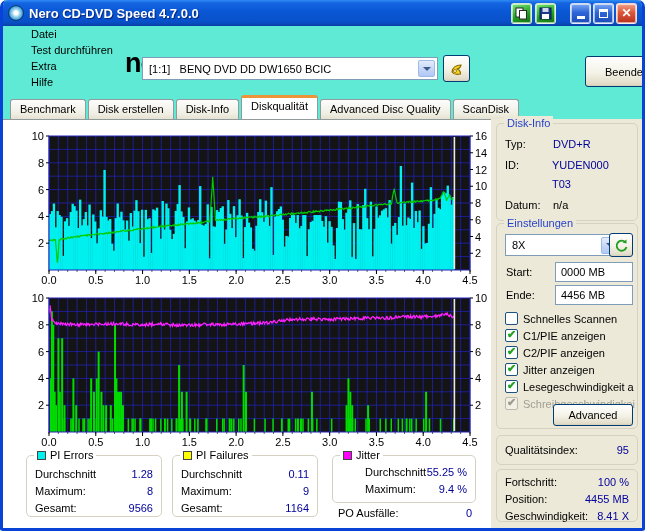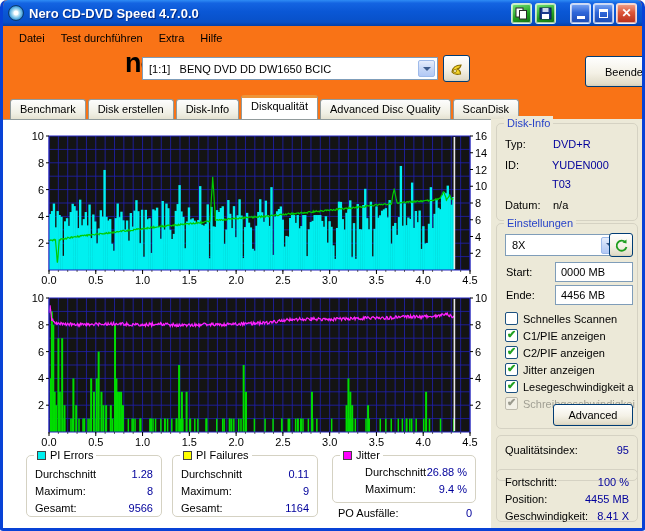--- a/index.html
+++ b/index.html
@@ -1,39 +1,39 @@
 <!DOCTYPE html>
 <html><head>
 <meta charset="utf-8">
 <style>
   html,body{margin:0;padding:0;background:#fff;}
   body{width:645px;height:531px;font-family:"Liberation Sans",sans-serif;font-size:11px;color:#000;}
   *{box-sizing:border-box;}
   .abs{position:absolute;}
   .window{position:relative;width:645px;height:531px;border:3px solid #0842D6;border-top:0;
-          border-radius:7px 7px 3px 3px;background:#f97316;overflow:hidden;}
+          border-radius:7px 7px 3px 3px;background:#5eead4;overflow:hidden;}
   
   .titlebar{position:absolute;left:0;top:0;right:0;height:26px;display:flex;align-items:center;
     padding:0 5px;border-radius:5px 5px 0 0;
     background:linear-gradient(180deg,#2F8CF5 0%,#1464E2 12%,#0A57D5 45%,#0850C8 85%,#063FA5 100%);}
   .tb-title{color:#fff;font-weight:bold;font-size:13px;text-shadow:1px 1px 1px #00257E;margin-left:5px;flex:1;
             white-space:nowrap;overflow:hidden;}
   .app-ico{width:16px;height:16px;border-radius:50%;
     background:radial-gradient(circle at 50% 50%,#ffffff 0 2px,#bfe6f5 3px,#57aee0 6px,#1b5a9e 8px);
     border:1px solid #0b3c70;}
   .tb-btn{width:21px;height:21px;margin-left:2px;border-radius:3px;display:flex;align-items:center;justify-content:center;
           box-shadow:inset 0 0 0 1px rgba(255,255,255,.6);border:1px solid rgba(255,255,255,.8);}
   .tb-btn.green{background:linear-gradient(160deg,#7CE87C,#1F9E1F 60%,#137013);margin-left:3px;}
   .tb-btn.minmax{background:linear-gradient(180deg,#7DA8F4,#2E66D8 45%,#1C4BB4);}
   .tb-btn.min{margin-left:14px;}
   .tb-btn.close{background:linear-gradient(180deg,#F0A38C,#DD5639 45%,#B8301C);color:#fff;font-weight:bold;font-size:12px;}
   .glyph-min{width:8px;height:3px;background:#fff;margin-top:9px;}
   .glyph-max{width:9px;height:9px;border:1px solid #fff;border-top:3px solid #fff;}
   
-  .menubar{position:absolute;left:0;top:26px;right:0;height:20px;display:flex;align-items:flex-end;padding-left:8px;}
+  .menubar{position:absolute;left:0;top:26px;right:0;height:20px;display:flex;align-items:flex-start;padding-left:20px;flex-direction:column;}
   .menu-item{padding:2px 8px;}
   
   .logo{position:absolute;left:30px;top:50px;width:210px;line-height:1;}
   .logo-nero{font-weight:bold;font-size:27px;letter-spacing:-1px;margin-left:92px;}
   .logo-sub{font-style:italic;font-weight:bold;font-size:14.5px;letter-spacing:.5px;margin-top:1px;}
   .combo{position:absolute;left:139px;top:57px;width:296px;height:23px;border:1px solid #7F9DB9;background:#fff;
          display:flex;align-items:center;padding:0 2px 0 6px;}
   .combo-val{white-space:pre;flex:1;overflow:hidden;}
   .combo-arrow{width:17px;height:17px;background:linear-gradient(180deg,#E6EDFC,#C7D8F7 50%,#B2C8F5);
                border:1px solid #9EBAEA;border-radius:2px;display:flex;align-items:center;justify-content:center;}
@@ -835,21 +835,21 @@
       </div>
   </div>
   <div class="gbox stat abs" style="left:329px;top:455px;width:144px;height:48px;background:#fff;padding-left:24px;">
     <div class="gtitle">
         <span class="swatch" style="background: rgb(255, 0, 255);"></span>
         <span>Jitter</span>
       </div>
     <div class="rows-pad" style="padding-top:8px;">
         <div class="srow">
           <span class="lab">Durchschnitt</span>
-          <span class="val">26.88 %</span>
+          <span class="val">55.25 %</span>
         </div>
         <div class="srow">
           <span class="lab">Maximum:</span>
           <span class="val">9.4 %</span>
         </div>
       </div>
   </div>
   <div class="po-row">
     <span class="lab">PO Ausfälle:</span>
     <span class="val">0</span>
@@ -923,21 +923,21 @@
           </div>
           <div class="cbrow disabled">
             <span class="cbox checked disabled"></span>
             <span class="cblabel">Schreibgeschwindigkei</span>
           </div>
         </div>
 
       <div class="xp-btn btn-advanced">Advanced</div>
     </div>
 
-    <div class="gbox rbox" style="left:5px;top:316px;width:142px;height:46px;">
+    <div class="gbox rbox" style="left:5px;top:316px;width:142px;height:30px;">
       <div class="srow" style="padding-top:7px;">
         <span class="lab">Qualitätsindex:</span>
         <span class="val">95</span>
       </div>
     </div>
 
     <div class="gbox rbox" style="left:5px;top:350px;width:142px;height:53px;">
       <div style="padding-top:4px;">
           <div class="srow">
             <span class="lab">Fortschritt:</span>

